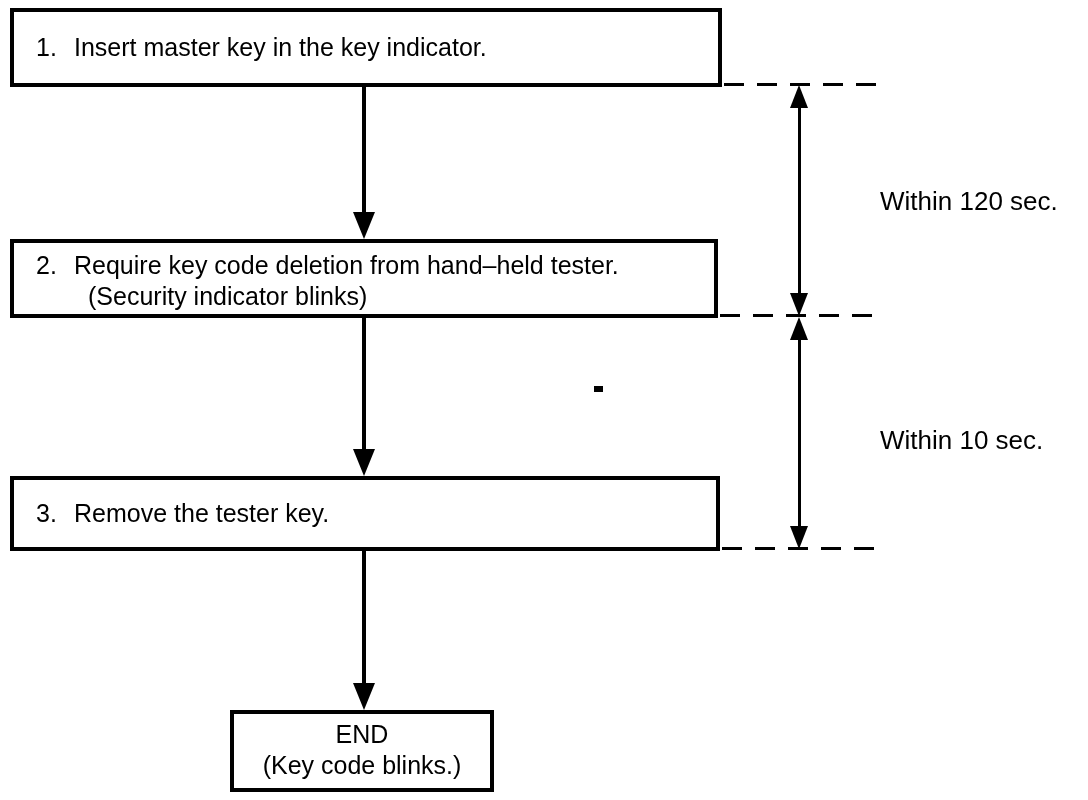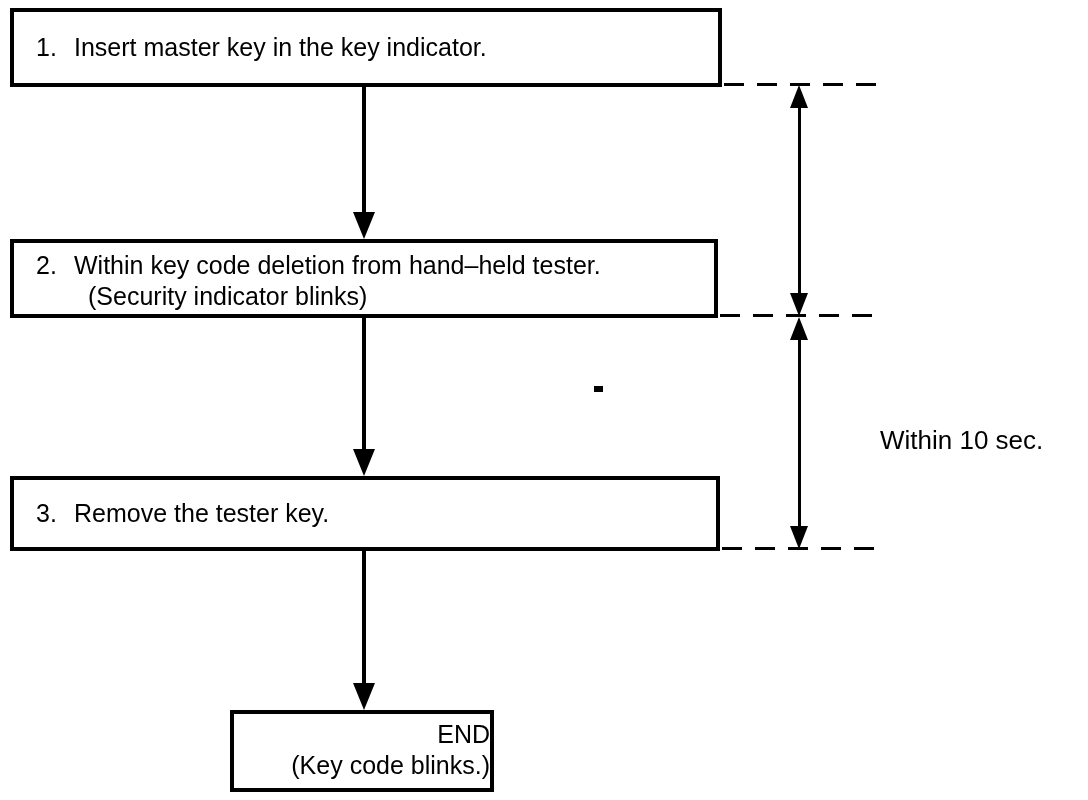--- a/index.html
+++ b/index.html
@@ -38,21 +38,21 @@
   }
   .vcenter{
     display:flex;
     align-items:center;
     height:100%;
   }
   .note-line{
     margin-left:52px;
   }
   .endbox{
-    text-align:right;
+    text-align:center;
     padding-top:5px;
   }
   .vline{
     position:absolute;
     width:4px;
     background:var(--ink);
   }
   .arrowhead-down{
     position:absolute;
     width:0;height:0;
@@ -107,21 +107,21 @@
       </div>
     </div>
   </div>
 
   <div class="vline" style="left:362px;top:87px;height:130px;"></div>
   <div class="arrowhead-down" style="left:353px;top:212px;"></div>
 
   <div class="flowbox" style="left:10px;top:239px;width:708px;height:79px;padding-top:7px;padding-left:22px;">
     <div class="step-row">
       <span class="step-num">2.</span>
-      <span>Within key code deletion from hand–held tester.</span>
+      <span>Require key code deletion from hand–held tester.</span>
     </div>
     <div class="note-line">(Security indicator blinks)</div>
   </div>
 
   <div class="vline" style="left:362px;top:318px;height:134px;"></div>
   <div class="arrowhead-down" style="left:353px;top:449px;"></div>
 
   <div class="flowbox" style="left:10px;top:476px;width:710px;height:75px;">
     <div class="vcenter" style="padding-left:22px;">
       <div class="step-row">
@@ -144,17 +144,18 @@
   <div class="dashline" style="left:722px;top:547px;width:158px;"></div>
 
   <div class="dhead-up" style="left:790px;top:85px;"></div>
   <div class="dvline" style="left:798px;top:106px;height:190px;"></div>
   <div class="dhead-down" style="left:790px;top:293px;"></div>
 
   <div class="dhead-up" style="left:790px;top:317px;"></div>
   <div class="dvline" style="left:798px;top:338px;height:190px;"></div>
   <div class="dhead-down" style="left:790px;top:526px;"></div>
 
+  <div class="timing-label" style="left:880px;top:186px;">Within 120 sec.</div>
   <div class="timing-label" style="left:880px;top:425px;">Within 10 sec.</div>
 
   <div class="stray" style="left:594px;top:386px;width:9px;height:6px;"></div>
 
 </div>
 
 </body></html>

